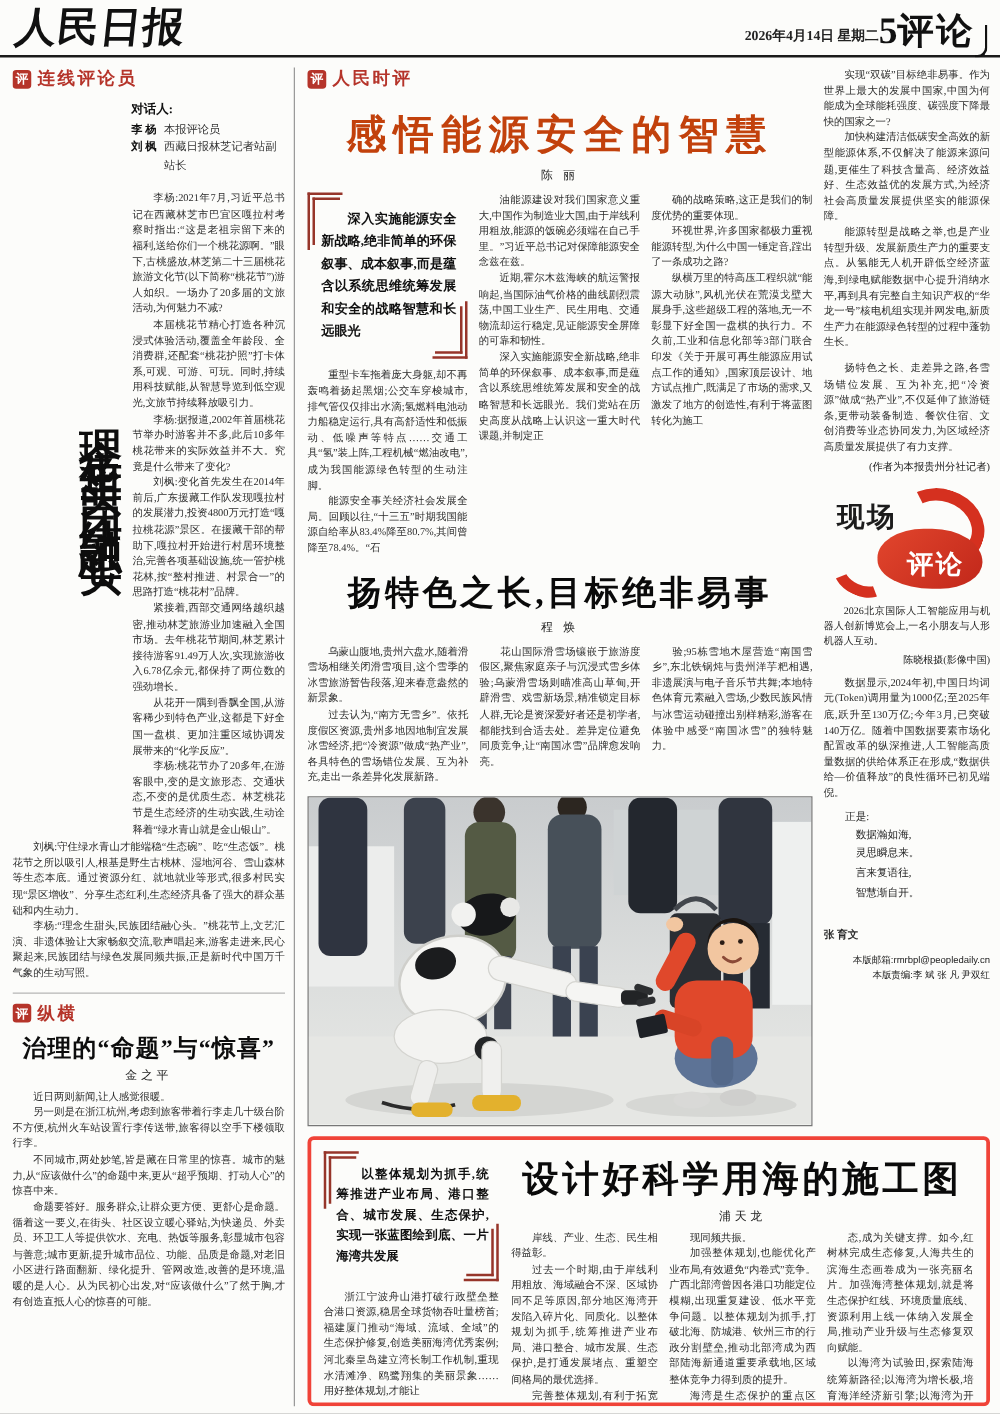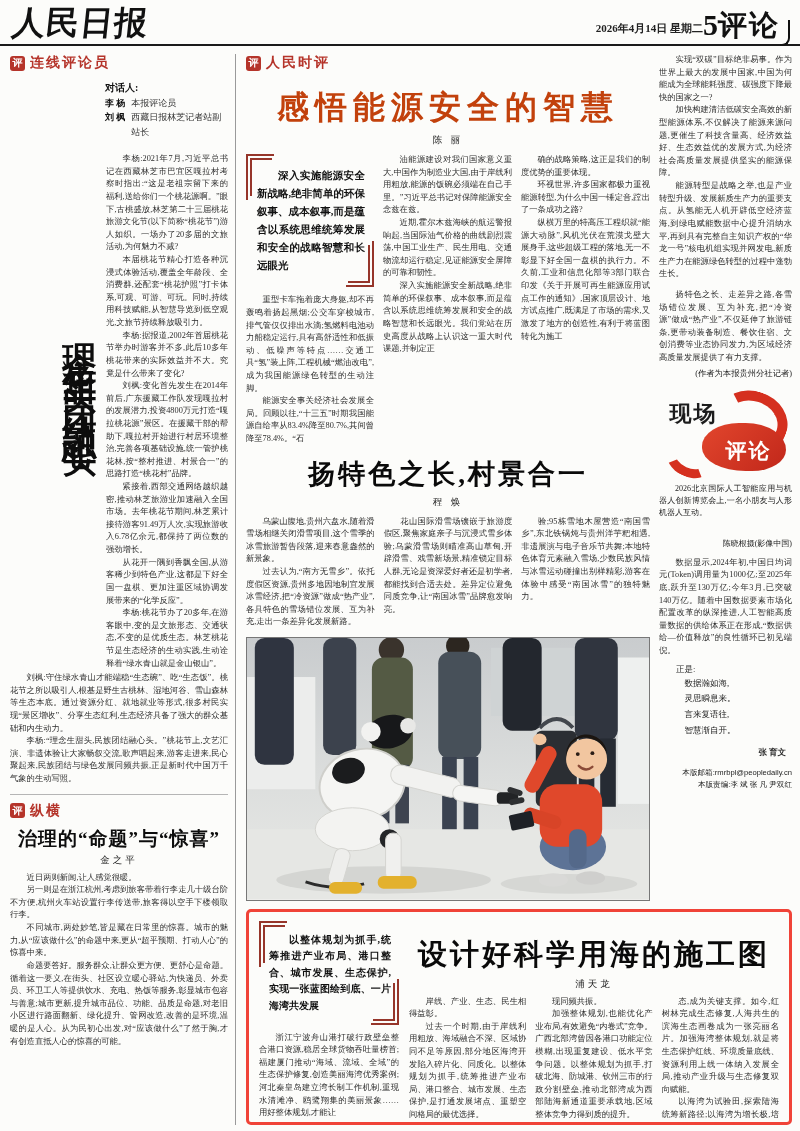--- a/index.html
+++ b/index.html
@@ -81,33 +81,33 @@
   .xc-blob { position:absolute; right:4px; bottom:6px; width:84px; height:48px;
              background:linear-gradient(135deg,#e2462d,#c1271a);
              border-radius:55% 60% 50% 65% / 60% 70% 55% 60%; }
   .xc-tail { position:absolute; left:4px; bottom:0; width:48px; height:36px; border-radius:50%;
              border-bottom:9px solid #d5301f; border-left:9px solid transparent;
              border-right:9px solid transparent; border-top:9px solid transparent;
              transform:rotate(24deg); }
   .xc-t1 { position:absolute; left:8px; top:8px; font-size:22px; font-weight:900; color:#1c1c1c; letter-spacing:2px; }
   .xc-t2 { position:absolute; right:18px; bottom:12px; font-size:21px; font-weight:900; color:#fff; letter-spacing:2px; }
   .caption { font-size:8px; line-height:1.55; text-align:justify; text-indent:2em; color:#222; }
-  .credit { font-size:8px; text-align:right; color:#222; margin-top:18px; }
+  .credit { font-size:8px; text-align:right; color:#222; margin-top:2px; }
   .poem { margin-top:6px; }
   .poem .pi { font-size:8.5px; text-indent:2em; }
   .poem .pl div { font-size:8.5px; line-height:1.85; text-indent:3em; color:#222; }
-  .poem-author { text-align:right; font-size:8.5px; font-weight:700; margin-top:8px; padding-right:6px; }
+  .poem-author { font-size:8.5px; font-weight:700; margin-top:19px; padding-right:6px; }
   .mailbox { margin-top:8px; text-align:right; font-size:7.6px; line-height:1.7; color:#222;
              font-family:"Liberation Sans",sans-serif; }
   
   .redbox { border:3px solid #f04338; border-radius:5px; margin-top:8px; padding:9px 10px;
             display:flex; gap:10px; height:222px; overflow:hidden; }
   .rb-c1 { width:140px; flex:none; }
   .rb-right { flex:1; min-width:0; }
-  .rb-right h2 { text-align:center; font-size:29px; font-weight:900; color:#0a0a0a; letter-spacing:3px; margin-top:14px; }
+  .rb-right h2 { text-align:center; font-size:29px; font-weight:900; color:#0a0a0a; letter-spacing:3px; margin-top:3px; }
   .rb-right .byline { margin:3px 0 5px; }
   .rb-cols { display:flex; gap:9px; }
   .rb-cols .col { flex:1; min-width:0; }
   .qbox.small { padding:11px 8px 10px 10px; }
   .qbox.small .qt { font-size:10px; line-height:1.66; }
 </style>
 </head>
 <body>
 
 <div class="page">
@@ -214,21 +214,21 @@
                 </div>
               <div class="col">
                   <p>确的战略策略,这正是我们的制度优势的重要体现。</p>
                   <p>环视世界,许多国家都极力重视能源转型,为什么中国一锤定音,蹚出了一条成功之路?</p>
                   <p>纵横万里的特高压工程织就“能源大动脉”,风机光伏在荒漠戈壁大展身手,这些超级工程的落地,无一不彰显下好全国一盘棋的执行力。不久前,工业和信息化部等3部门联合印发《关于开展可再生能源应用试点工作的通知》,国家顶层设计、地方试点推广,既满足了市场的需求,又激发了地方的创造性,有利于将蓝图转化为施工</p>
                 </div>
             </div>
           </div>
 
           <div class="art2">
-            <h2>扬特色之长,村景合一</h2>
+            <h2>扬特色之长,目标绝非易事</h2>
             <div class="byline">程  焕</div>
             <div class="cols">
               <div class="col">
                   <p>乌蒙山腹地,贵州六盘水,随着滑雪场相继关闭滑雪项目,这个雪季的冰雪旅游暂告段落,迎来春意盎然的新景象。</p>
                   <p>过去认为,“南方无雪乡”。依托度假区资源,贵州多地因地制宜发展冰雪经济,把“冷资源”做成“热产业”,各具特色的雪场错位发展、互为补充,走出一条差异化发展新路。</p>
                 </div>
               <div class="col">
                   <p>花山国际滑雪场镶嵌于旅游度假区,聚焦家庭亲子与沉浸式雪乡体验;乌蒙滑雪场则瞄准高山草甸,开辟滑雪、戏雪新场景,精准锁定目标人群,无论是资深爱好者还是初学者,都能找到合适去处。差异定位避免同质竞争,让“南国冰雪”品牌愈发响亮。</p>
                 </div>
               <div class="col">

